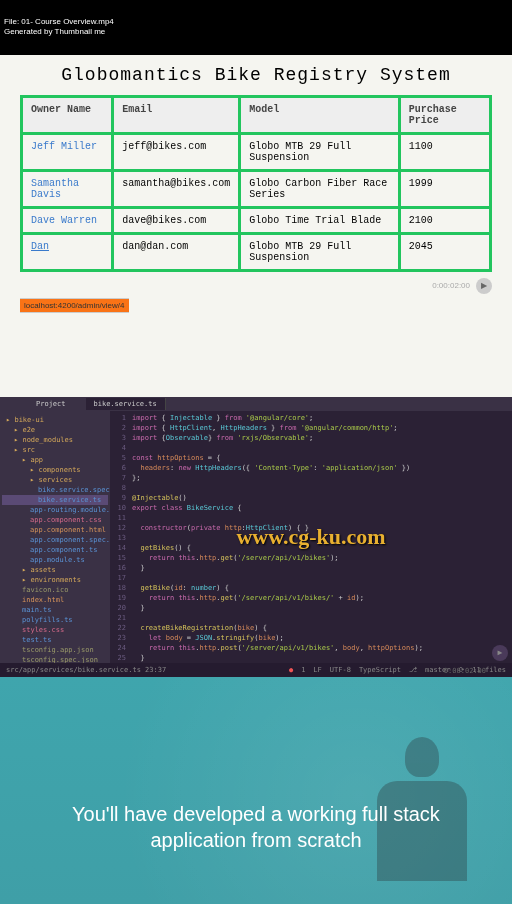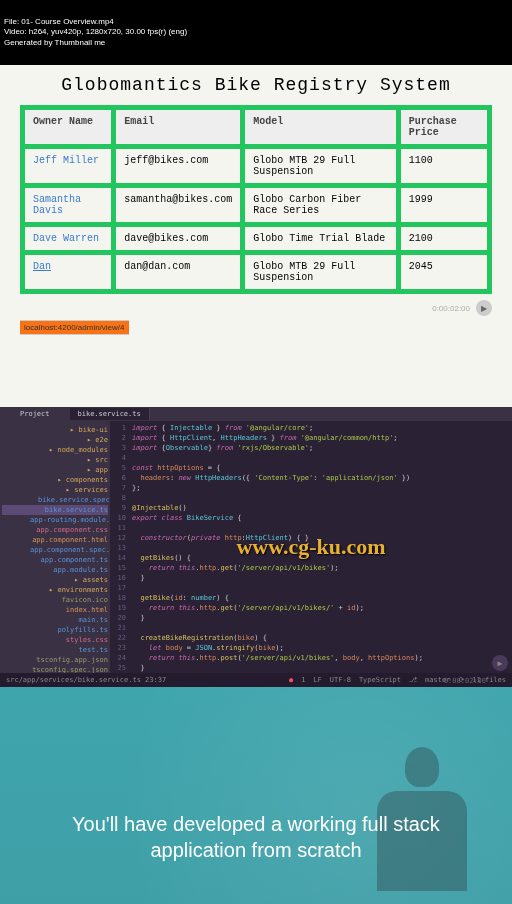--- a/index.html
+++ b/index.html
@@ -5,53 +5,53 @@
 * { box-sizing: border-box; margin: 0; padding: 0; }
 body { width: 512px; height: 904px; font-family: sans-serif; background: #fff; overflow: hidden; }
 
 
 .media-info { background: #000; color: #fff; font-size: 8px; padding: 17px 4px; line-height: 1.3; }
 
 
 .registry { background: #f5f5f0; padding: 10px 20px 30px; height: 342px; }
 .registry h1 { font-family: "Courier New", monospace; font-size: 18px; text-align: center; margin-bottom: 10px; font-weight: normal; letter-spacing: 1px; }
 .registry table { width: 100%; border-collapse: collapse; font-family: "Courier New", monospace; font-size: 10px; }
-.registry th, .registry td { border: 5px solid #22c55e; padding: 6px 8px; text-align: left; vertical-align: top; }
+.registry th, .registry td { border: 3px solid #22c55e; padding: 6px 8px; text-align: left; vertical-align: top; }
 .registry th { background: #eee; color: #444; }
 .registry th:last-child, .registry td:last-child { text-align: left; }
 .registry a { color: #3a7acb; text-decoration: none; font-family: Liberation Mono, monospace; }
 .registry .underline { text-decoration: underline; margin-top: 16px; }
 .reg-footer { display: flex; justify-content: flex-end; align-items: center; margin-top: 6px; gap: 6px;}
 .reg-footer .play { width: 16px; height: 16px; border-radius: 50%; background: #ccc; display:flex; align-items:center; justify-content:center; font-size:8px; color:#666;}
 .reg-footer .time { font-size: 8px; color: #aaa; }
 .url-bar { background: #f97316; font-size: 8px; padding: 2px 4px; border-top:1px solid #ccc; border-bottom:1px solid #ccc; color:#333; display:inline-block; margin-top:4px;}
 
 
 .ide { background: #2b2135; color: #ccc; font-family: monospace; font-size: 7px; height: 280px; display: flex; flex-direction: column; position: relative; }
-.ide-header { background: #3a3145; display: flex; height: 14px; align-items: center; }
+.ide-header { background: #3a3145; display: flex; height: 14px; align-items: center; padding-left: 16px; }
 .ide-project-label { padding: 0 20px; font-size: 7px; }
 .ide-tab { background: #2b2135; padding: 2px 8px; font-size: 7px; border-right: 1px solid #444; }
 .ide-body { flex: 1; display: flex; overflow: hidden; }
-.ide-sidebar { width: 110px; background: #3a3145; padding: 4px 2px; overflow: hidden; text-align: right; }
+.ide-sidebar { width: 110px; background: #3a3145; padding: 4px 2px; overflow: hidden; }
 .ide-sidebar .tree-item { padding: 1px 0 1px 4px; white-space: nowrap; color: #999; }
 .ide-sidebar .tree-item.i1 { padding-left: 12px; }
 .ide-sidebar .tree-item.i2 { padding-left: 20px; }
 .ide-sidebar .tree-item.i3 { padding-left: 28px; }
 .ide-sidebar .tree-item.i4 { padding-left: 36px; }
 .ide-sidebar .tree-item.sel { background: #5a4a75; color: #fff; }
 .ide-sidebar .tree-item .fld { color: #d4a85a; }
 .ide-sidebar .tree-item .ts { color: #5a93d6; }
 .ide-sidebar .tree-item .css { color: #d66a8a; }
 .ide-sidebar .tree-item .json { color: #9a9a6a; }
 .ide-sidebar .tree-item .html { color: #d6935a; }
 .ide-editor { flex: 1; display: flex; background: #2b2135; position: relative; }
 .gutter { width: 18px; text-align: right; color: #6b5b80; padding: 2px 2px 0 0; }
 .gutter div { height: 10px; line-height: 10px; }
 .code { flex: 1; padding: 2px 0 0 4px; line-height: 10px; white-space: pre; }
-.code .kw { color: #c96aad; font-style: italic; }
+.code .kw { color: #c96aad; }
 .code .str { color: #aaca4a; }
 .code .fn { color: #d4c25a; }
 .code .type { color: #5ac9d6; }
 .code .var { color: #d68a5a; }
 .watermark { position: absolute; top: 50%; left: 50%; transform: translate(-50%, -50%); font-size: 22px; font-weight: bold; color: #e8b030; font-family: Georgia, serif; text-shadow: 1px 1px 2px #000; pointer-events:none; }
 .ide-status { background: #251b2f; height: 14px; display: flex; justify-content: space-between; align-items: center; padding: 0 6px; font-size: 7px; color: #888; }
 .ide-status-left { color: #888; }
 .ide-status-right { display: flex; gap: 8px; align-items: center; }
 .ide-status-right .err { color: #e55; }
 .ide-footer-play { position:absolute; bottom:16px; right:4px; width:16px; height:16px; border-radius:50%; background:#4a3a5a; display:flex; align-items:center; justify-content:center; font-size:8px; color:#888;}
@@ -65,21 +65,20 @@
 .promo-person .head { width: 34px; height: 40px; background:#2a3538; border-radius: 50% 50% 40% 40%; margin: 0 auto; }
 .promo-person .body { width: 90px; height: 100px; background:#2a3538; border-radius: 20px 20px 0 0; margin: 4px auto 0; }
 .promo-play { position:absolute; bottom:6px; right:6px; display:flex; align-items:center; gap:4px;}
 .promo-play .btn { width:16px; height:16px; border-radius:50%; background:rgba(255,255,255,0.3); display:flex; align-items:center; justify-content:center; font-size:8px; color:#fff;}
 </style>
 </head>
 <body>
 
 <div class="media-info">
   <div>File: 01- Course Overview.mp4</div>
-  <div>Video: h264, yuv420p, 1280x720, 30.00 fps(r) (eng)</div>
   <div>Generated by Thumbnail me</div>
 </div>
 
 <div class="registry">
   <h1>Globomantics Bike Registry System</h1>
   <table>
     <thead>
         <tr>
       <th>Owner Name</th>
       <th>Email</th>

